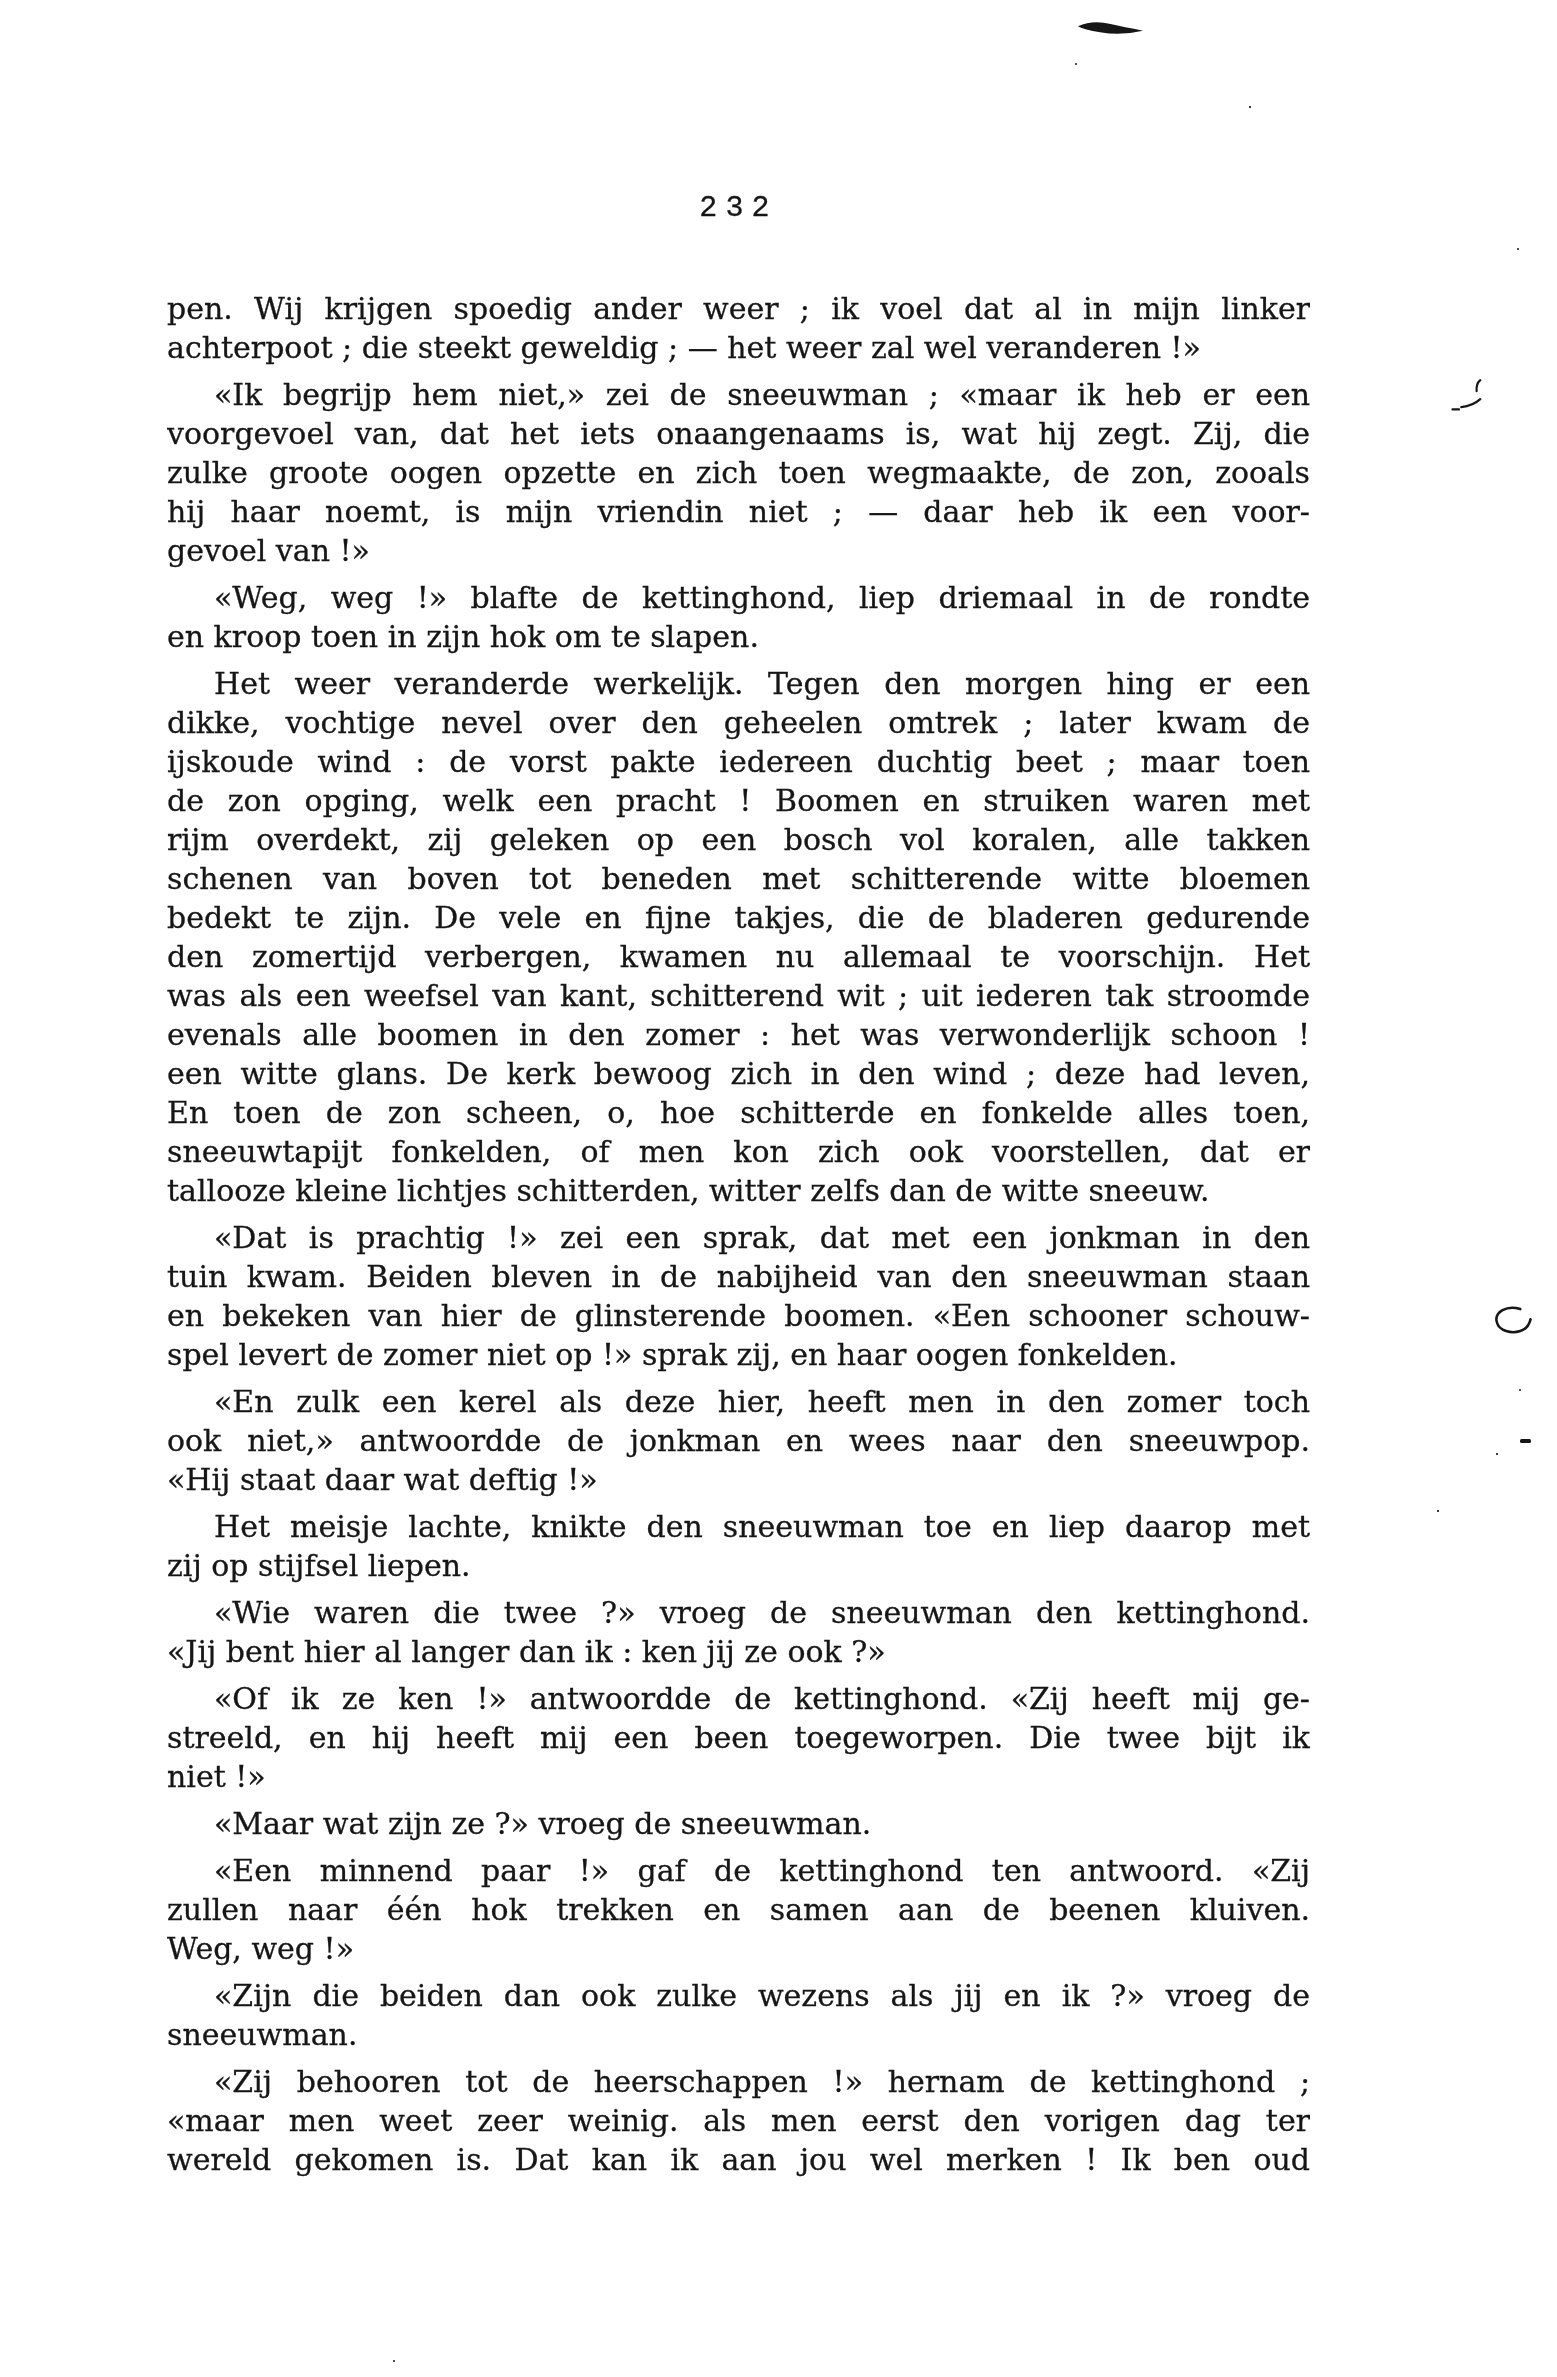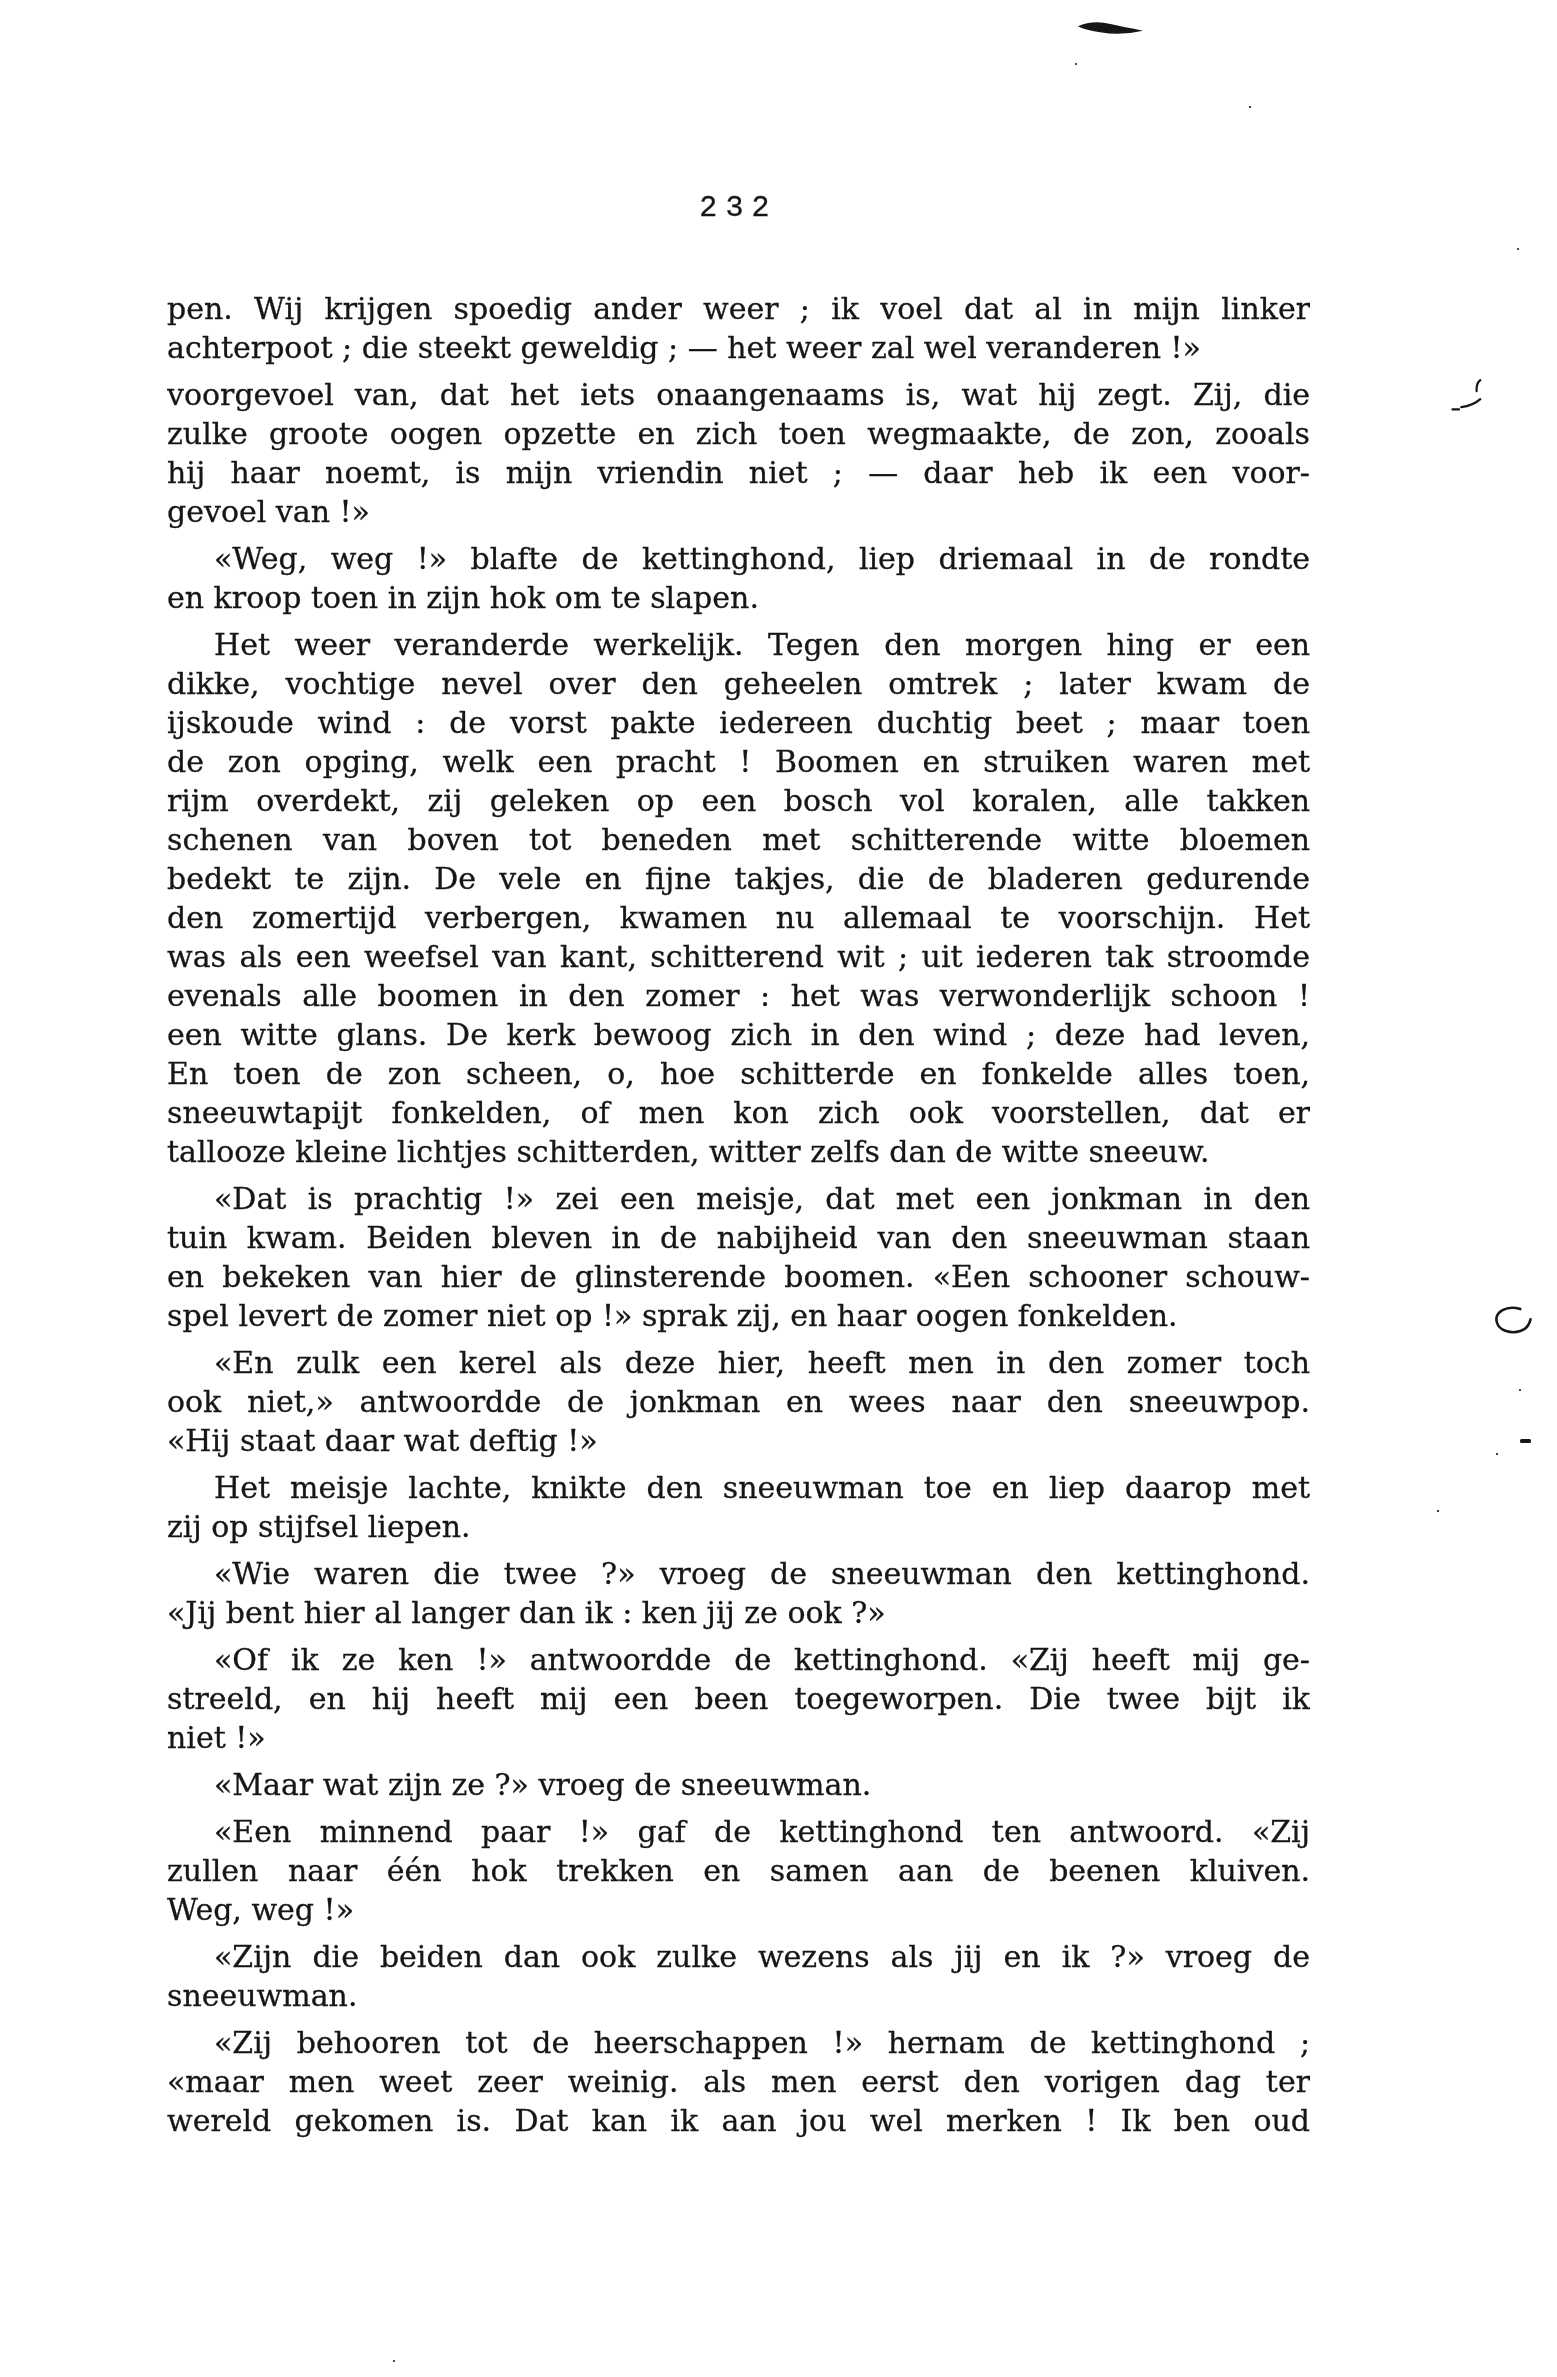--- a/index.html
+++ b/index.html
@@ -48,20 +48,21 @@
 <div class="page">
 
   <div class="page-number">232</div>
 
   <div class="text-block" id="text-block">
       <div class="paragraph">
         <div class="line">pen. Wij krijgen spoedig ander weer ; ik voel dat al in mijn linker</div>
         <div class="line lastline">achterpoot ; die steekt geweldig ; — het weer zal wel veranderen !»</div>
       </div>
       <div class="paragraph">
+        <div class="line indent">«Ik begrijp hem niet,» zei de sneeuwman ; «maar ik heb er een</div>
         <div class="line">voorgevoel van, dat het iets onaangenaams is, wat hij zegt. Zij, die</div>
         <div class="line">zulke groote oogen opzette en zich toen wegmaakte, de zon, zooals</div>
         <div class="line">hij haar noemt, is mijn vriendin niet ; — daar heb ik een voor-</div>
         <div class="line lastline">gevoel van !»</div>
       </div>
       <div class="paragraph">
         <div class="line indent">«Weg, weg !» blafte de kettinghond, liep driemaal in de rondte</div>
         <div class="line lastline">en kroop toen in zijn hok om te slapen.</div>
       </div>
       <div class="paragraph">
@@ -74,21 +75,21 @@
         <div class="line">bedekt te zijn. De vele en fijne takjes, die de bladeren gedurende</div>
         <div class="line">den zomertijd verbergen, kwamen nu allemaal te voorschijn. Het</div>
         <div class="line">was als een weefsel van kant, schitterend wit ; uit iederen tak stroomde</div>
         <div class="line">evenals alle boomen in den zomer : het was verwonderlijk schoon !</div>
         <div class="line">een witte glans. De kerk bewoog zich in den wind ; deze had leven,</div>
         <div class="line">En toen de zon scheen, o, hoe schitterde en fonkelde alles toen,</div>
         <div class="line">sneeuwtapijt fonkelden, of men kon zich ook voorstellen, dat er</div>
         <div class="line lastline">tallooze kleine lichtjes schitterden, witter zelfs dan de witte sneeuw.</div>
       </div>
       <div class="paragraph">
-        <div class="line indent">«Dat is prachtig !» zei een meisje, dat met een jonkman in den</div>
+        <div class="line indent">«Dat is prachtig !» zei een sprak, dat met een jonkman in den</div>
         <div class="line">tuin kwam. Beiden bleven in de nabijheid van den sneeuwman staan</div>
         <div class="line">en bekeken van hier de glinsterende boomen. «Een schooner schouw-</div>
         <div class="line lastline">spel levert de zomer niet op !» sprak zij, en haar oogen fonkelden.</div>
       </div>
       <div class="paragraph">
         <div class="line indent">«En zulk een kerel als deze hier, heeft men in den zomer toch</div>
         <div class="line">ook niet,» antwoordde de jonkman en wees naar den sneeuwpop.</div>
         <div class="line lastline">«Hij staat daar wat deftig !»</div>
       </div>
       <div class="paragraph">

